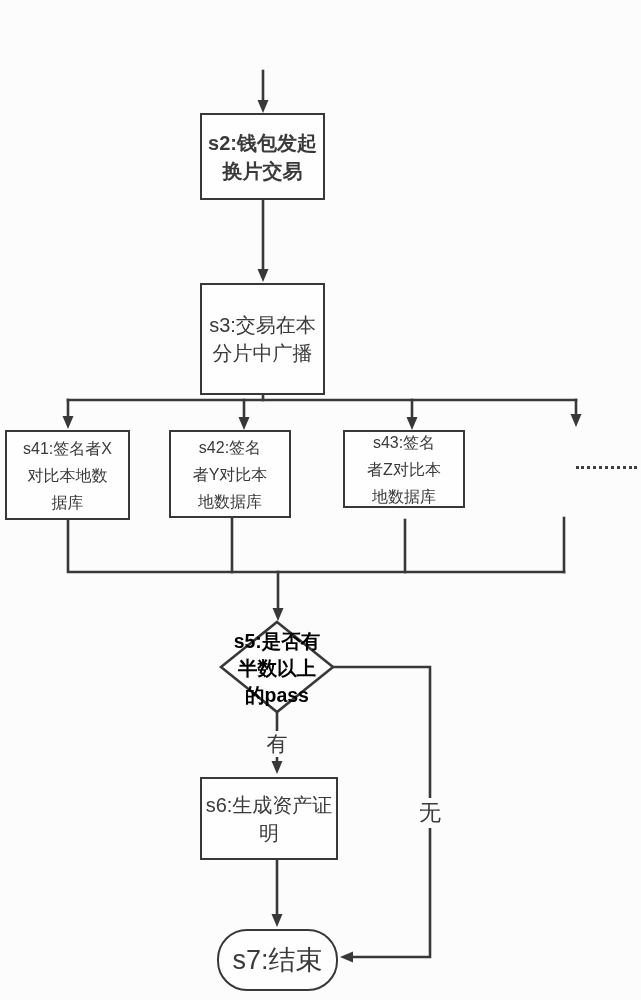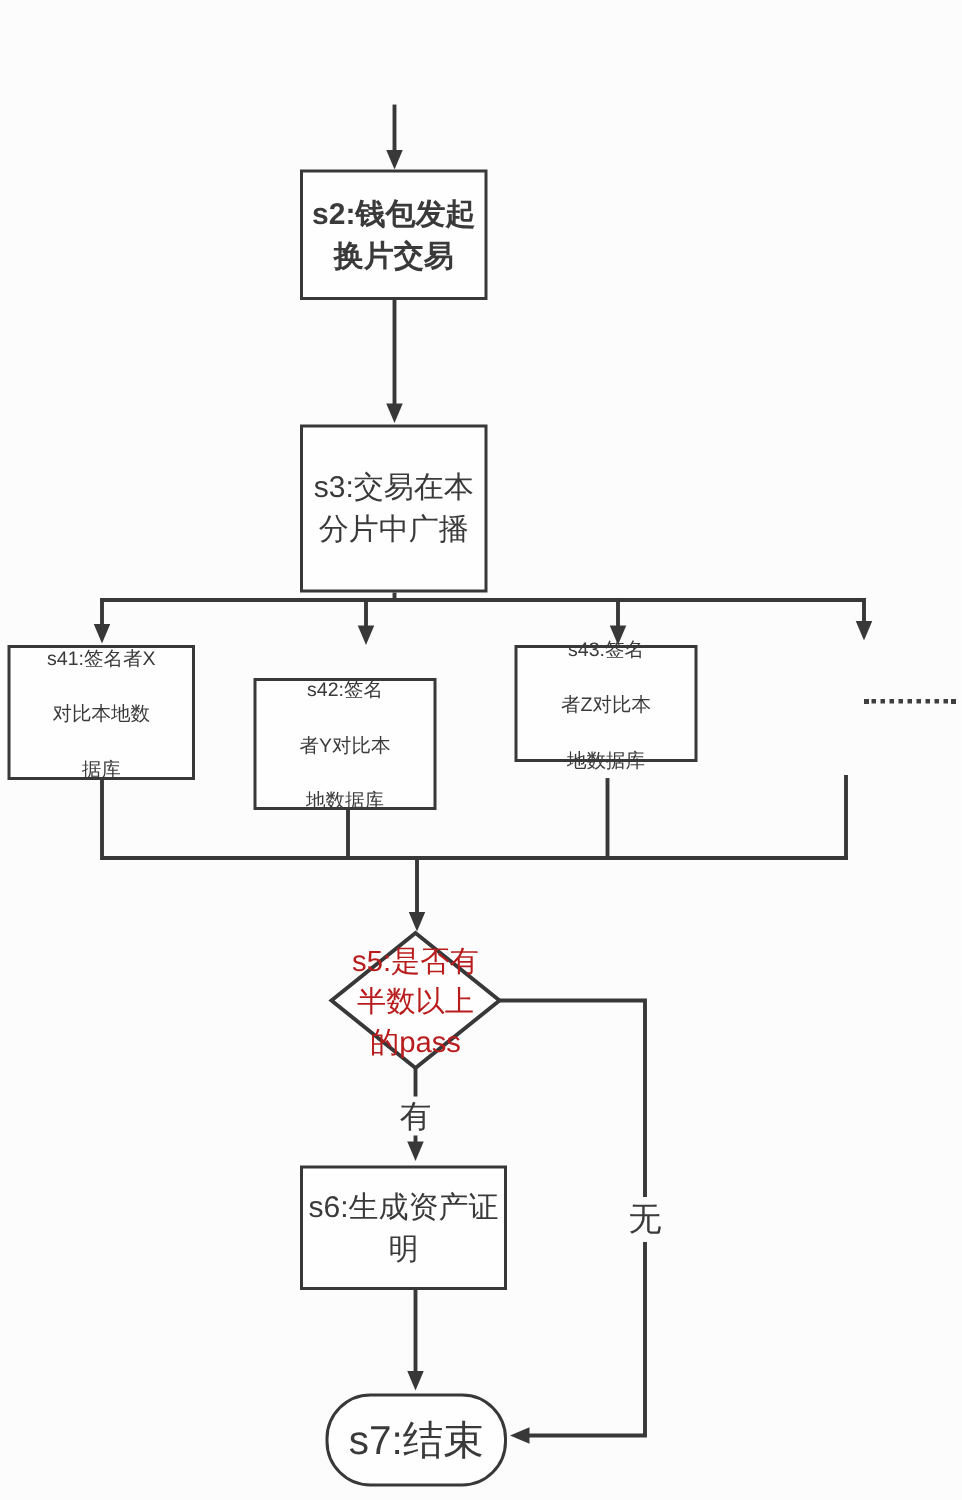--- a/index.html
+++ b/index.html
@@ -33,37 +33,38 @@
     color:#3a3a3a;
     display:flex;align-items:center;justify-content:center;
     text-align:center;
     white-space:pre-line;
   }
   .stadium{border-radius:29px;}
   .diamond-text{
     position:absolute;
     display:flex;align-items:center;justify-content:center;
     text-align:center;white-space:pre-line;
-    color:#b91c1c;
+    color:#000000;
     overflow:visible;
+    font-weight:bold;
   }
   .edge-label{
     position:absolute;
     background:#fcfcfc;
     color:#3a3a3a;
     display:flex;align-items:center;justify-content:center;
     text-align:center;
   }
   .dots{
     position:absolute;
     border-top:3px dotted #3f3f3f;
     width:61px;height:0;
   }
   .f20{font-size:20px;line-height:28px;}
-  .f19{font-size:13px;line-height:37px;}
+  .f19{font-size:16px;line-height:27px;}
 </style>
 </head>
 <body>
 
 <div id="stage">
 
   <svg id="connector-layer" viewBox="0 0 641 1000" xmlns="http://www.w3.org/2000/svg">
 
     <g>
       <path d="M263 71 V101"></path>
@@ -119,21 +120,21 @@
   <div class="node f20" style="left:200px;top:113px;width:125px;height:87px;font-weight:bold;">s2:钱包发起
 换片交易</div>
 
   <div class="node f20" style="left:200px;top:283px;width:125px;height:112px;">s3:交易在本
 分片中广播</div>
 
   <div class="node f19" style="left:5px;top:430px;width:125px;height:90px;">s41:签名者X
 对比本地数
 据库</div>
 
-  <div class="node f19" style="left:169px;top:452px;width:122px;height:88px;">s42:签名
+  <div class="node f19" style="left:169px;top:430px;width:122px;height:88px;">s42:签名
 者Y对比本
 地数据库</div>
 
   <div class="node f19" style="left:343px;top:430px;width:122px;height:78px;">s43:签名
 者Z对比本
 地数据库</div>
 
   <div class="dots" style="left:576px;top:466px;"></div>
 
   <div class="diamond-text" style="left:217px;top:627px;width:120px;height:82px;font-size:19.5px;line-height:27px;">s5:是否有

